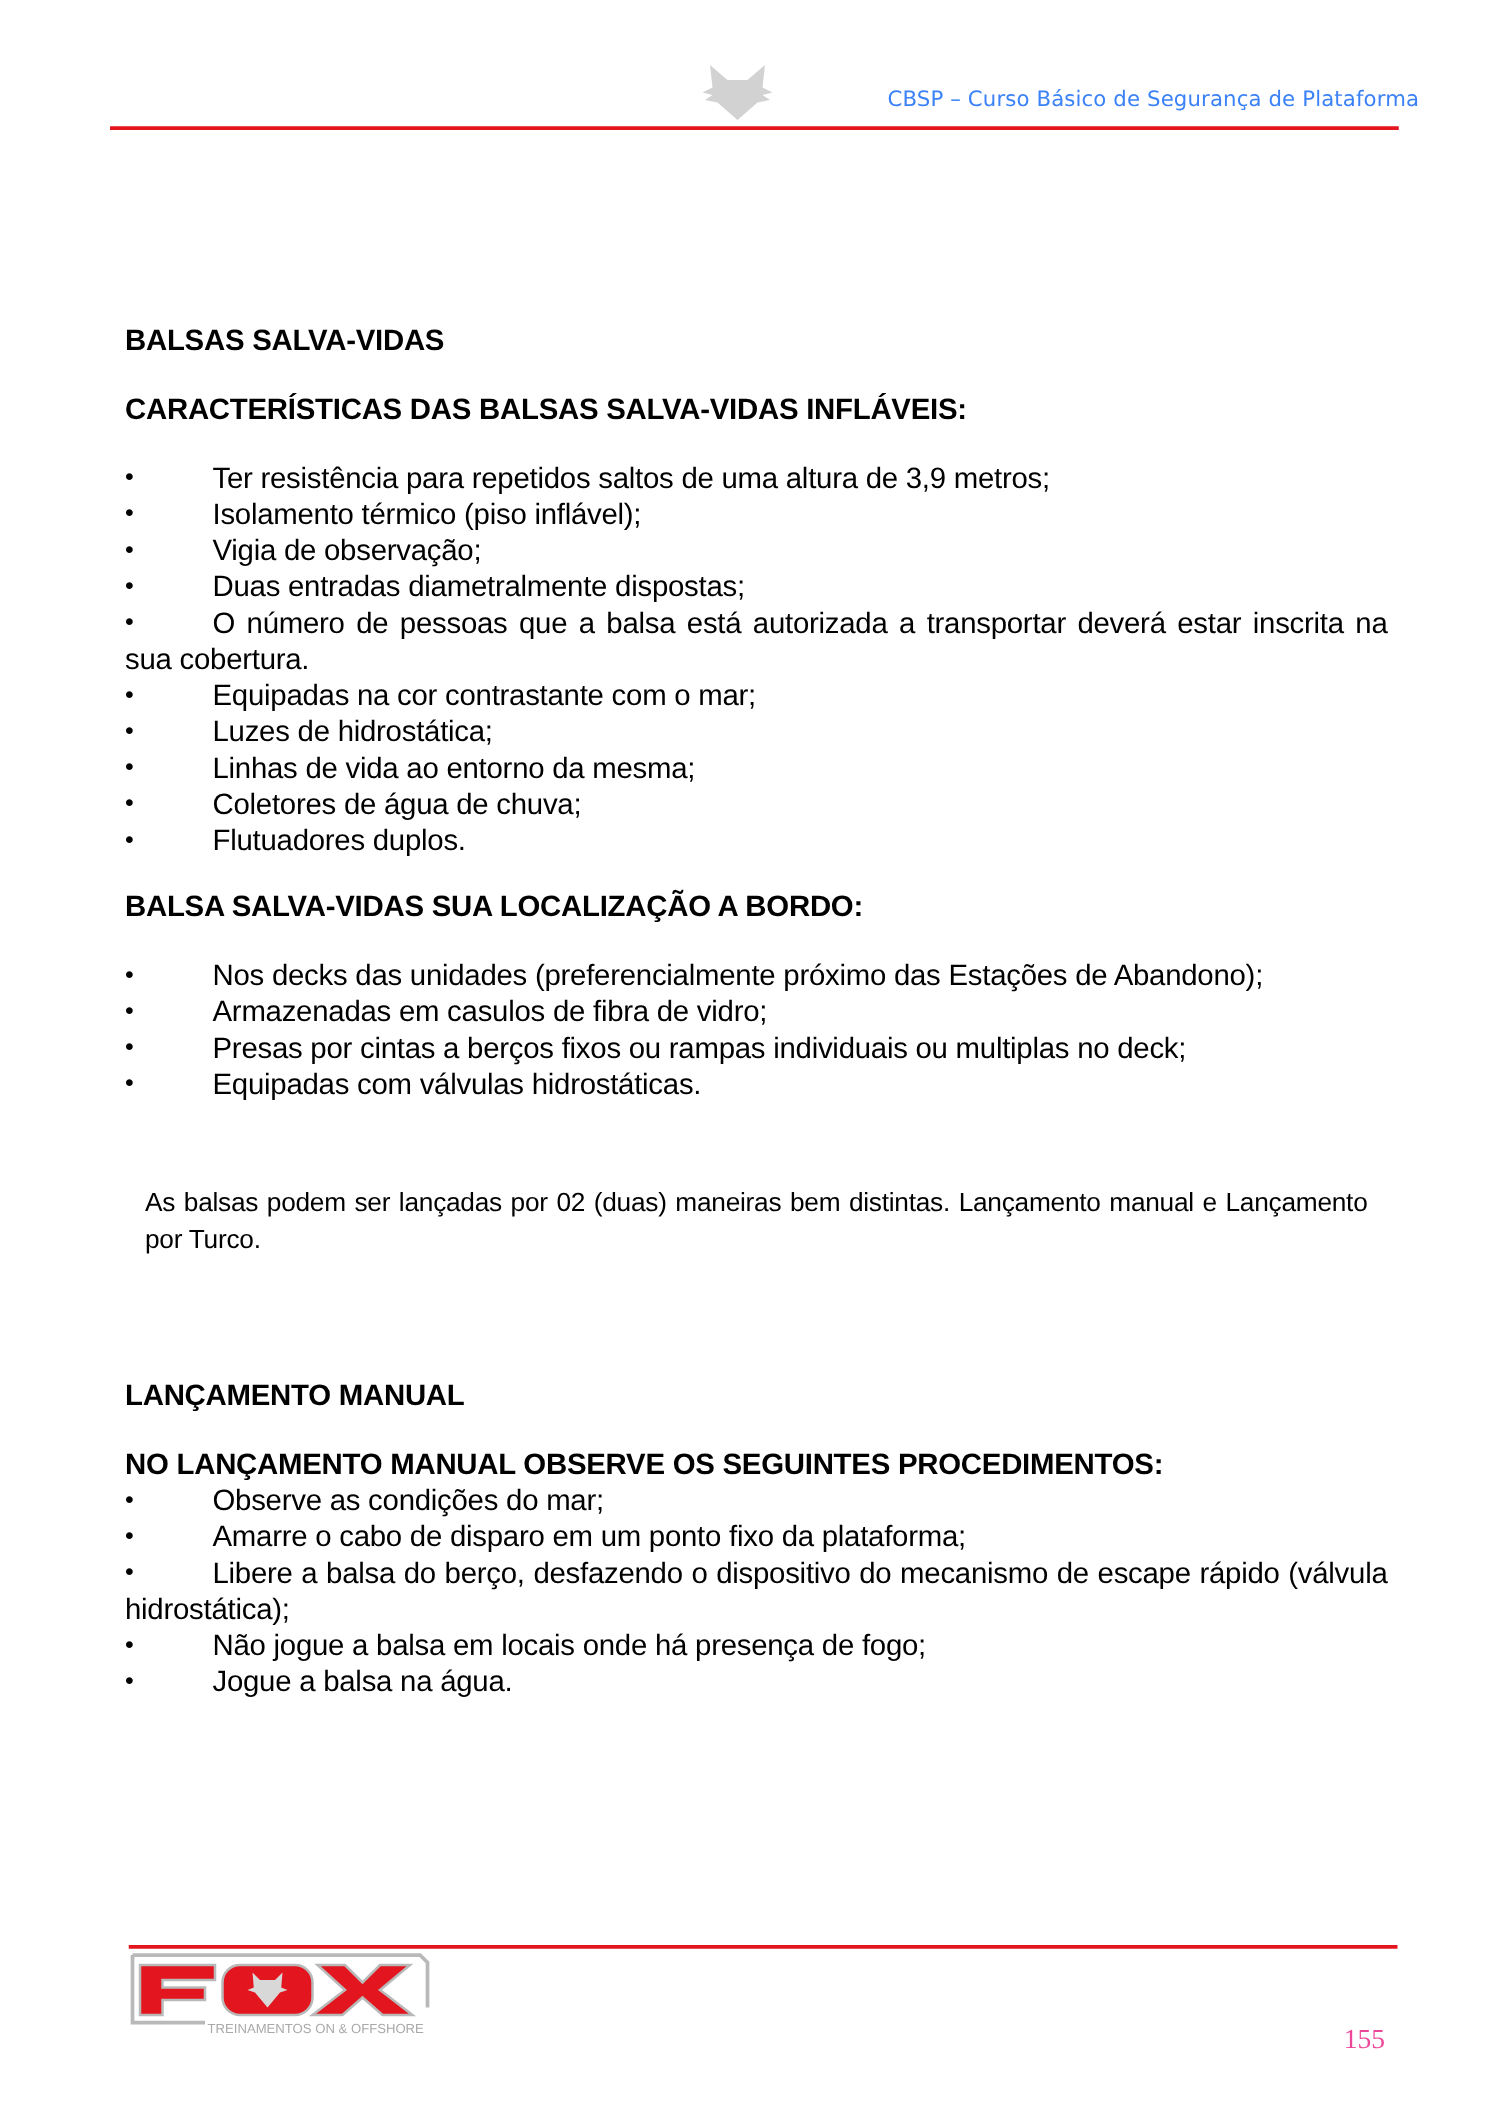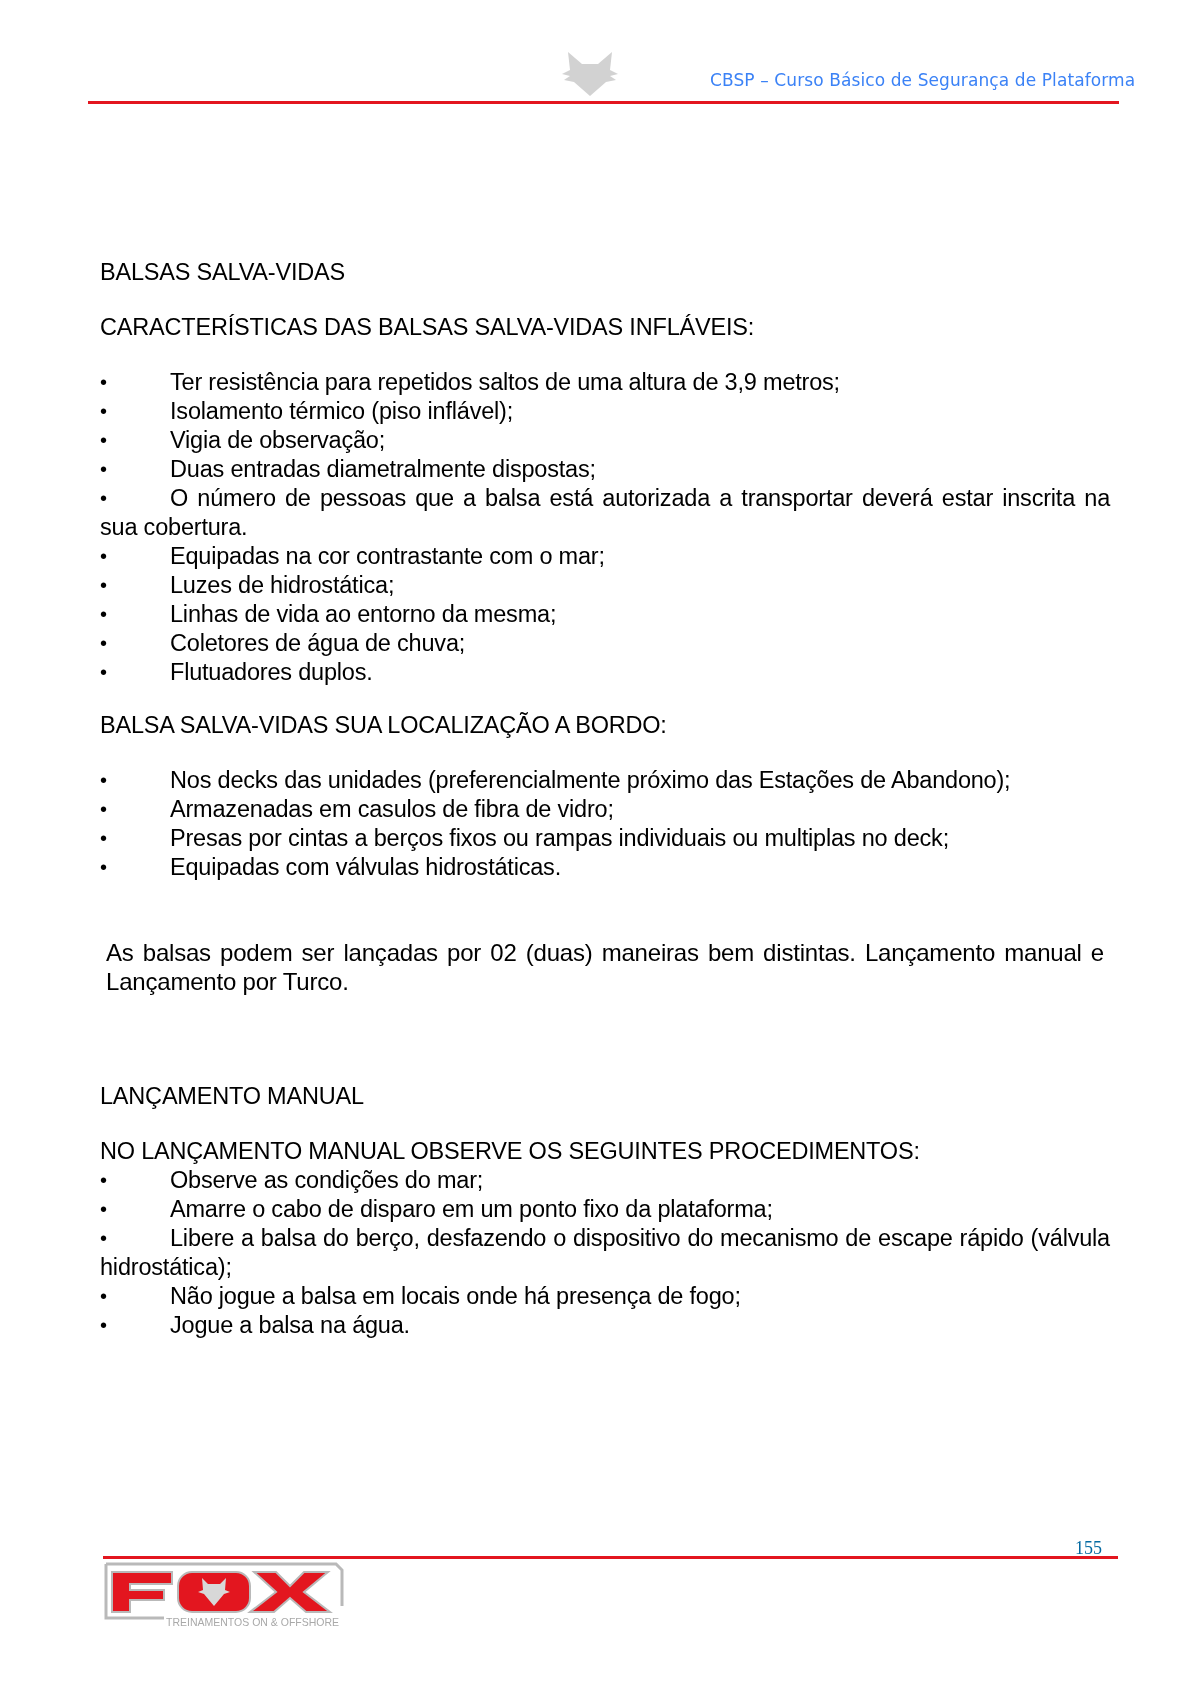--- a/index.html
+++ b/index.html
@@ -4,32 +4,32 @@
 <style>
   html, body { margin:0; padding:0; background:#ffffff; }
   body { width:1191px; height:1684px; position:relative; overflow:hidden;
          font-family:"Liberation Sans", sans-serif; color:#000; }
   .header-logo { position:absolute; left:560px; top:50px; width:60px; height:48px; }
   .header-title { position:absolute; left:710px; top:70px; font-family:"DejaVu Sans", sans-serif;
                   font-size:17px; color:#3b82f6; letter-spacing:0.1px; white-space:nowrap; }
   .header-rule { position:absolute; left:88px; top:101px; width:1031px; height:3px; background:#e3161f; }
 
   .content { position:absolute; left:100px; top:258px; width:1010px; }
-  .section-title { font-weight:normal; font-size:23.5px; line-height:29px; margin:0; letter-spacing:-0.2px; }
+  .section-title { font-weight:bold; font-size:23.5px; line-height:29px; margin:0; letter-spacing:-0.2px; }
   .gap-lg { height:26px; }
   .gap-sm { height:24px; }
   ul.blist { list-style:none; margin:0; padding:0; }
   ul.blist li { position:relative; font-size:23.5px; line-height:29px; padding-left:70px; text-align:justify; letter-spacing:-0.2px; }
   ul.blist li.wrap { padding-left:0; text-indent:70px; }
   ul.blist li .bullet { position:absolute; left:0; top:0; width:16px; text-indent:0; font-size:20px; }
   ul.blist li.wrap .bullet { left:0; }
-  p.para { margin:6px; font-size:24px; line-height:29px; text-align:justify; letter-spacing:-0.2px; }
+  p.para { margin:16px; font-size:21px; line-height:29px; text-align:justify; letter-spacing:-0.2px; }
 
   .footer-rule { position:absolute; left:103px; top:1556px; width:1015px; height:3px; background:#e3161f; }
-  .page-number { position:absolute; left:1075px; top:1538px; font-family:"Liberation Serif", serif; font-size:18px; color:#0369a1; }
+  .page-number { position:absolute; left:1075px; top:1618px; font-family:"Liberation Serif", serif; font-size:22px; color:#ec4899; }
   .footer-logo { position:absolute; left:104px; top:1562px; width:240px; height:72px; }
 </style>
 </head>
 <body>
 
 <svg class="header-logo" viewBox="0 0 60 48">
   <path d="M8 2 L22 14 L38 14 L52 2 L50 20 L58 24 L50 26 L56 30 L46 32 L30 46 L14 32 L4 30 L10 26 L2 24 L10 20 Z" fill="#d2d2d2"></path>
 </svg>
 <div class="header-title">CBSP – Curso Básico de Segurança de Plataforma</div>
 <div class="header-rule"></div>

